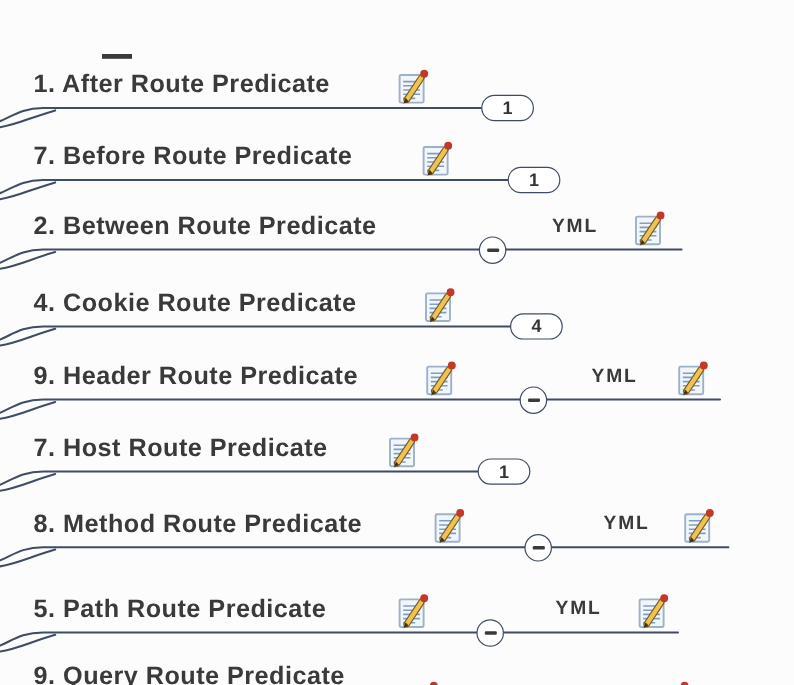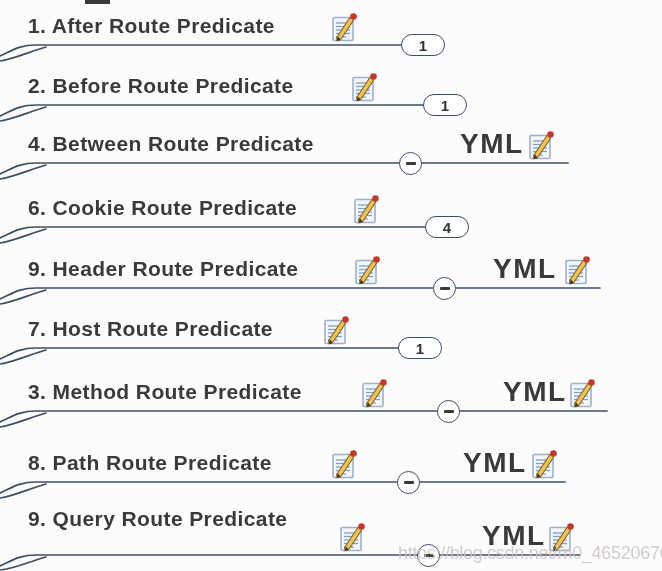--- a/index.html
+++ b/index.html
@@ -1,30 +1,30 @@
 <!DOCTYPE html>
 <html><head>
 <meta charset="utf-8">
 <style>
   html,body{margin:0;padding:0;}
   body{
     width:662px;height:571px;position:relative;overflow:hidden;
     background:#fcfcfc;
     font-family:"Liberation Sans", sans-serif;
   }
-  #stage{position:absolute;inset:0;}
+  #stage{position:absolute;inset:0;margin-top:45px;}
   svg.lines{position:absolute;left:0;top:0;z-index:1;}
   .tlabel{
     position:absolute;z-index:3;height:30px;line-height:30px;
     font-size:21px;font-weight:700;letter-spacing:.4px;color:#3a3a3a;
     white-space:nowrap;cursor:default;
   }
   .clabel{
     position:absolute;z-index:3;height:30px;line-height:30px;
-    font-size:28px;font-weight:700;letter-spacing:1.5px;color:#3a3a3a;
+    font-size:16px;font-weight:700;letter-spacing:1.5px;color:#3a3a3a;
     white-space:nowrap;cursor:default;
   }
   .note{position:absolute;z-index:3;width:27px;height:31px;}
   .badge{
     position:absolute;z-index:4;width:44px;height:22px;box-sizing:border-box;
     border:1.7px solid #3f4d63;border-radius:11px;background:#ffffff;
     display:flex;align-items:center;justify-content:center;
     font-size:15px;font-weight:700;color:#333;
   }
   .minus{
@@ -94,36 +94,36 @@
   </svg>
 
   <div class="artifact"></div>
 
   <div class="tlabel" style="left:28px;top:11px">1. After Route Predicate</div>
   <svg class="note" style="left:330px;top:12px">
       <use href="#noteSym"></use>
     </svg>
   <div class="badge" style="left:401px;top:34px">1</div>
 
-  <div class="tlabel" style="left:28px;top:71px">2. Before Route Predicate</div>
+  <div class="tlabel" style="left:28px;top:71px">7. Before Route Predicate</div>
   <svg class="note" style="left:350px;top:72px">
       <use href="#noteSym"></use>
     </svg>
   <div class="badge" style="left:423px;top:94px">1</div>
 
-  <div class="tlabel" style="left:28px;top:129px">4. Between Route Predicate</div>
+  <div class="tlabel" style="left:28px;top:129px">2. Between Route Predicate</div>
   <div class="minus" style="left:399px;top:152px">
       <span class="minus-bar"></span>
     </div>
   <div class="clabel" style="left:460px;top:129px">YML</div>
   <svg class="note" style="left:527px;top:130px">
       <use href="#noteSym"></use>
     </svg>
 
-  <div class="tlabel" style="left:28px;top:193px">6. Cookie Route Predicate</div>
+  <div class="tlabel" style="left:28px;top:193px">4. Cookie Route Predicate</div>
   <svg class="note" style="left:352px;top:194px">
       <use href="#noteSym"></use>
     </svg>
   <div class="badge" style="left:425px;top:216px">4</div>
 
   <div class="tlabel" style="left:28px;top:254px">9. Header Route Predicate</div>
   <svg class="note" style="left:353px;top:255px">
       <use href="#noteSym"></use>
     </svg>
   <div class="minus" style="left:433px;top:277px">
@@ -133,33 +133,33 @@
   <svg class="note" style="left:563px;top:255px">
       <use href="#noteSym"></use>
     </svg>
 
   <div class="tlabel" style="left:28px;top:314px">7. Host Route Predicate</div>
   <svg class="note" style="left:322px;top:315px">
       <use href="#noteSym"></use>
     </svg>
   <div class="badge" style="left:398px;top:337px">1</div>
 
-  <div class="tlabel" style="left:28px;top:377px">3. Method Route Predicate</div>
+  <div class="tlabel" style="left:28px;top:377px">8. Method Route Predicate</div>
   <svg class="note" style="left:360px;top:378px">
       <use href="#noteSym"></use>
     </svg>
   <div class="minus" style="left:437px;top:400px">
       <span class="minus-bar"></span>
     </div>
   <div class="clabel" style="left:503px;top:377px">YML</div>
   <svg class="note" style="left:568px;top:378px">
       <use href="#noteSym"></use>
     </svg>
 
-  <div class="tlabel" style="left:28px;top:448px">8. Path Route Predicate</div>
+  <div class="tlabel" style="left:28px;top:448px">5. Path Route Predicate</div>
   <svg class="note" style="left:330px;top:449px">
       <use href="#noteSym"></use>
     </svg>
   <div class="minus" style="left:397px;top:471px">
       <span class="minus-bar"></span>
     </div>
   <div class="clabel" style="left:463px;top:448px">YML</div>
   <svg class="note" style="left:530px;top:449px">
       <use href="#noteSym"></use>
     </svg>

